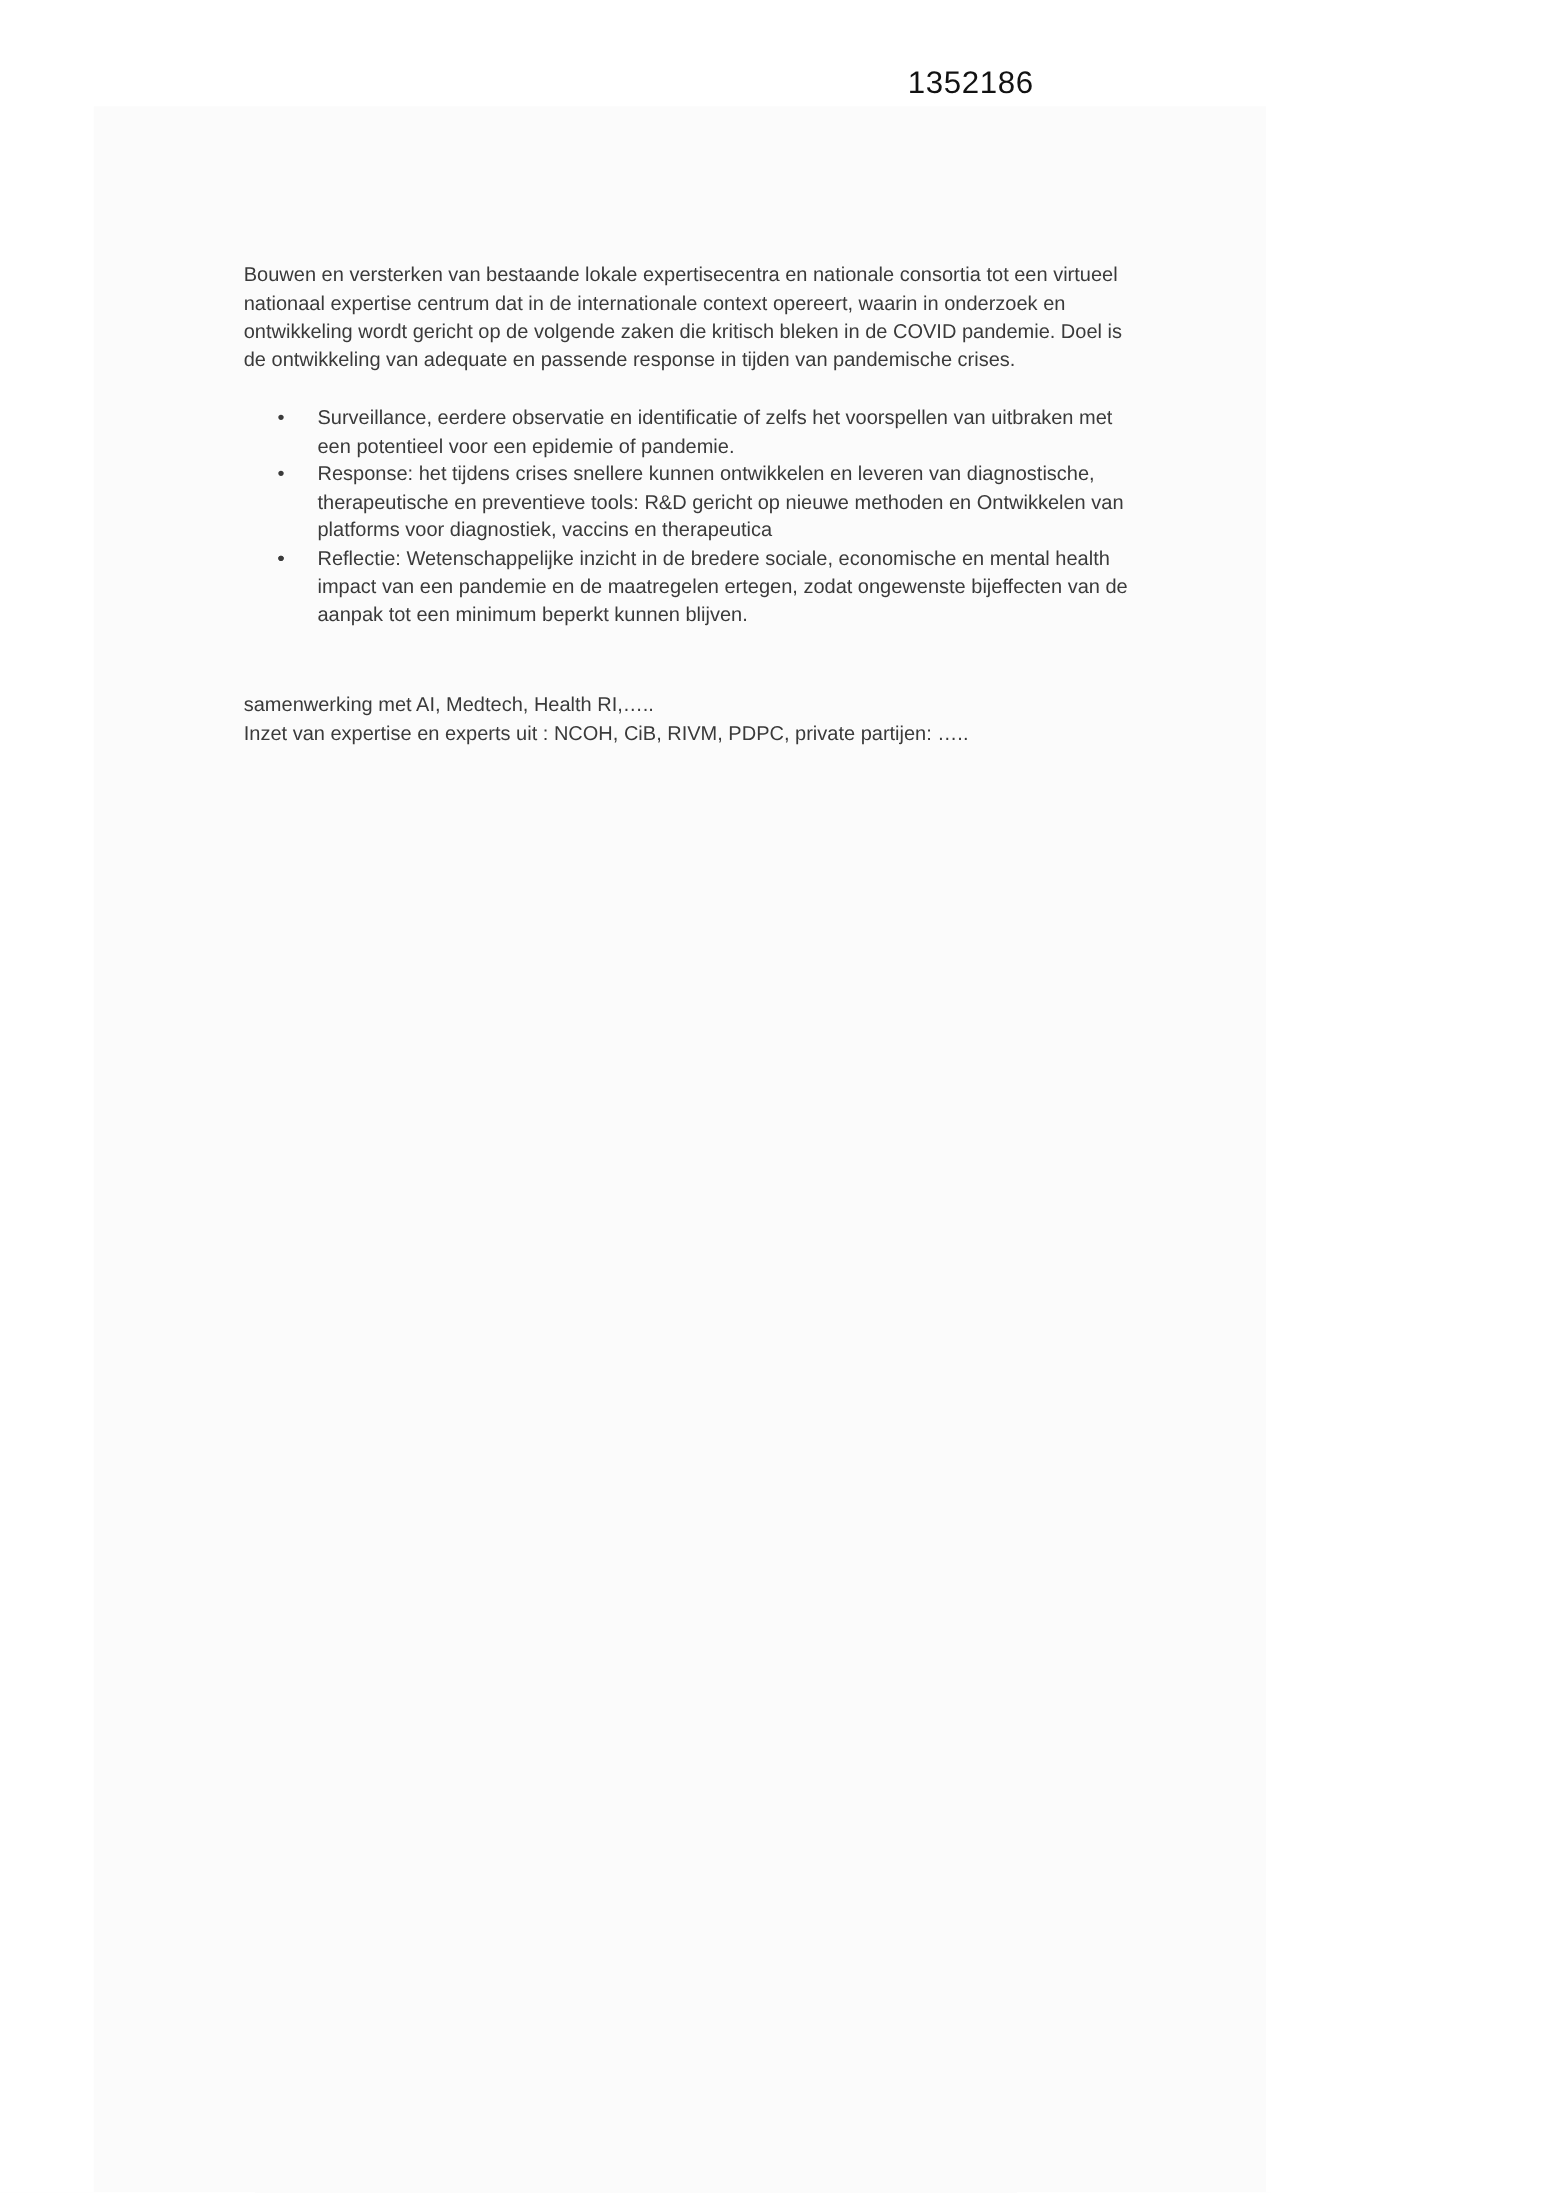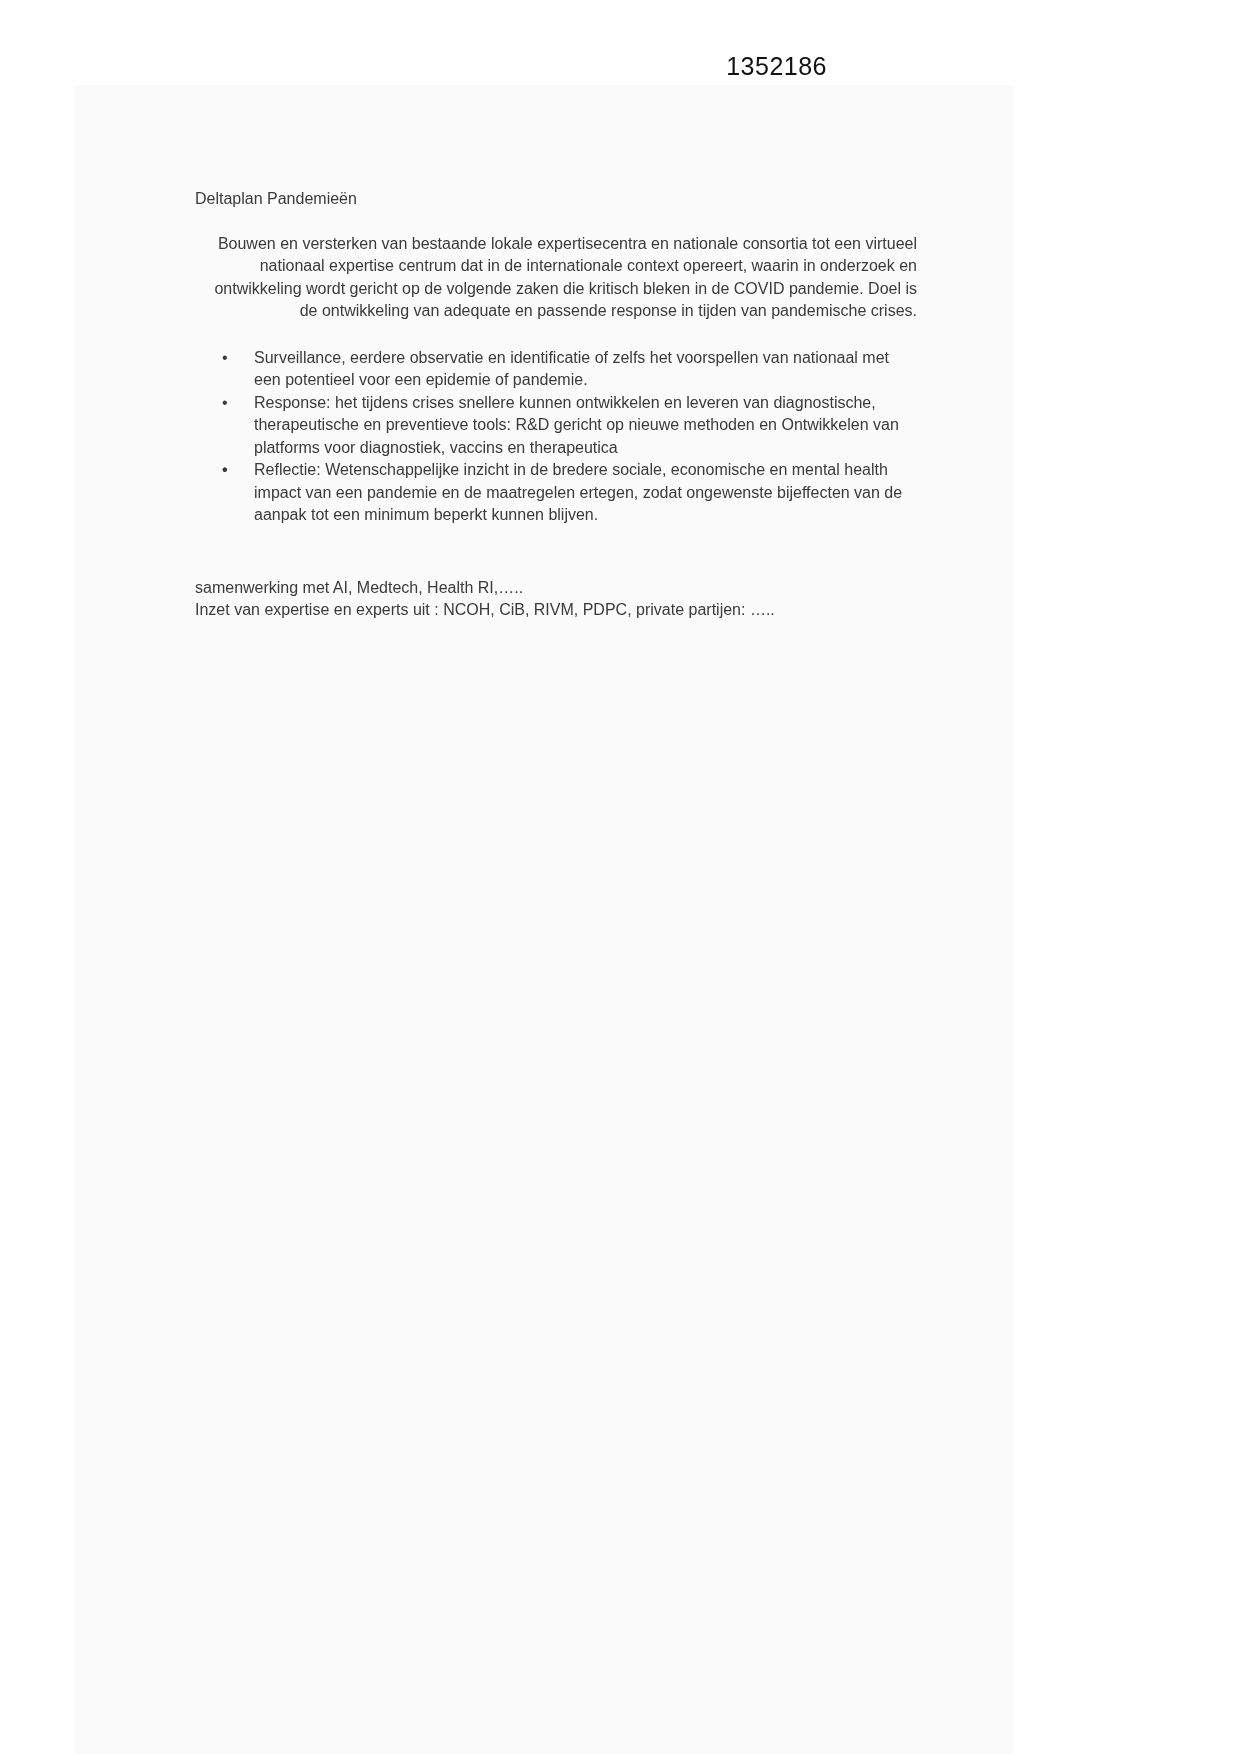--- a/index.html
+++ b/index.html
@@ -44,21 +44,20 @@
     line-height: 22.5px;
   }
   .title-block {
     margin: 0 0 22px 0;
   }
   .title-block p {
     margin: 0;
   }
   .intro {
     margin: 0 0 24px 0;
-    text-align: right;
   }
   ul.bullets {
     margin: 0;
     padding: 0 0 0 59px;
     list-style: none;
   }
   ul.bullets li {
     position: relative;
     margin: 0;
     padding: 0;
@@ -81,29 +80,28 @@
 <body>
 
 <div class="page">
   <div class="scan-tint"></div>
 
   <div class="doc-number">1352186</div>
 
   <div class="content">
 
     <div class="title-block">
-      <p>Deltaplan Pandemieën</p>
     </div>
 
     <p class="intro">Bouwen en versterken van bestaande lokale expertisecentra en nationale consortia tot een virtueel nationaal expertise centrum dat in de internationale context opereert, waarin in onderzoek en ontwikkeling wordt gericht op de volgende zaken die kritisch bleken in de COVID pandemie. Doel is de ontwikkeling van adequate en passende response in tijden van pandemische crises.</p>
 
     <ul class="bullets">
       <li>
         <span class="bullet-marker">•</span>
-        <span>Surveillance, eerdere observatie en identificatie of zelfs het voorspellen van nationaal met een potentieel voor een epidemie of pandemie.</span>
+        <span>Surveillance, eerdere observatie en identificatie of zelfs het voorspellen van uitbraken met een potentieel voor een epidemie of pandemie.</span>
       </li>
       <li>
         <span class="bullet-marker">•</span>
         <span>Response: het tijdens crises snellere kunnen ontwikkelen en leveren van diagnostische, therapeutische en preventieve tools: R&amp;D gericht op nieuwe methoden en Ontwikkelen van platforms voor diagnostiek,  vaccins en therapeutica</span>
       </li>
       <li>
         <span class="bullet-marker">•</span>
       </li>
       <li>
         <span class="bullet-marker">•</span>

